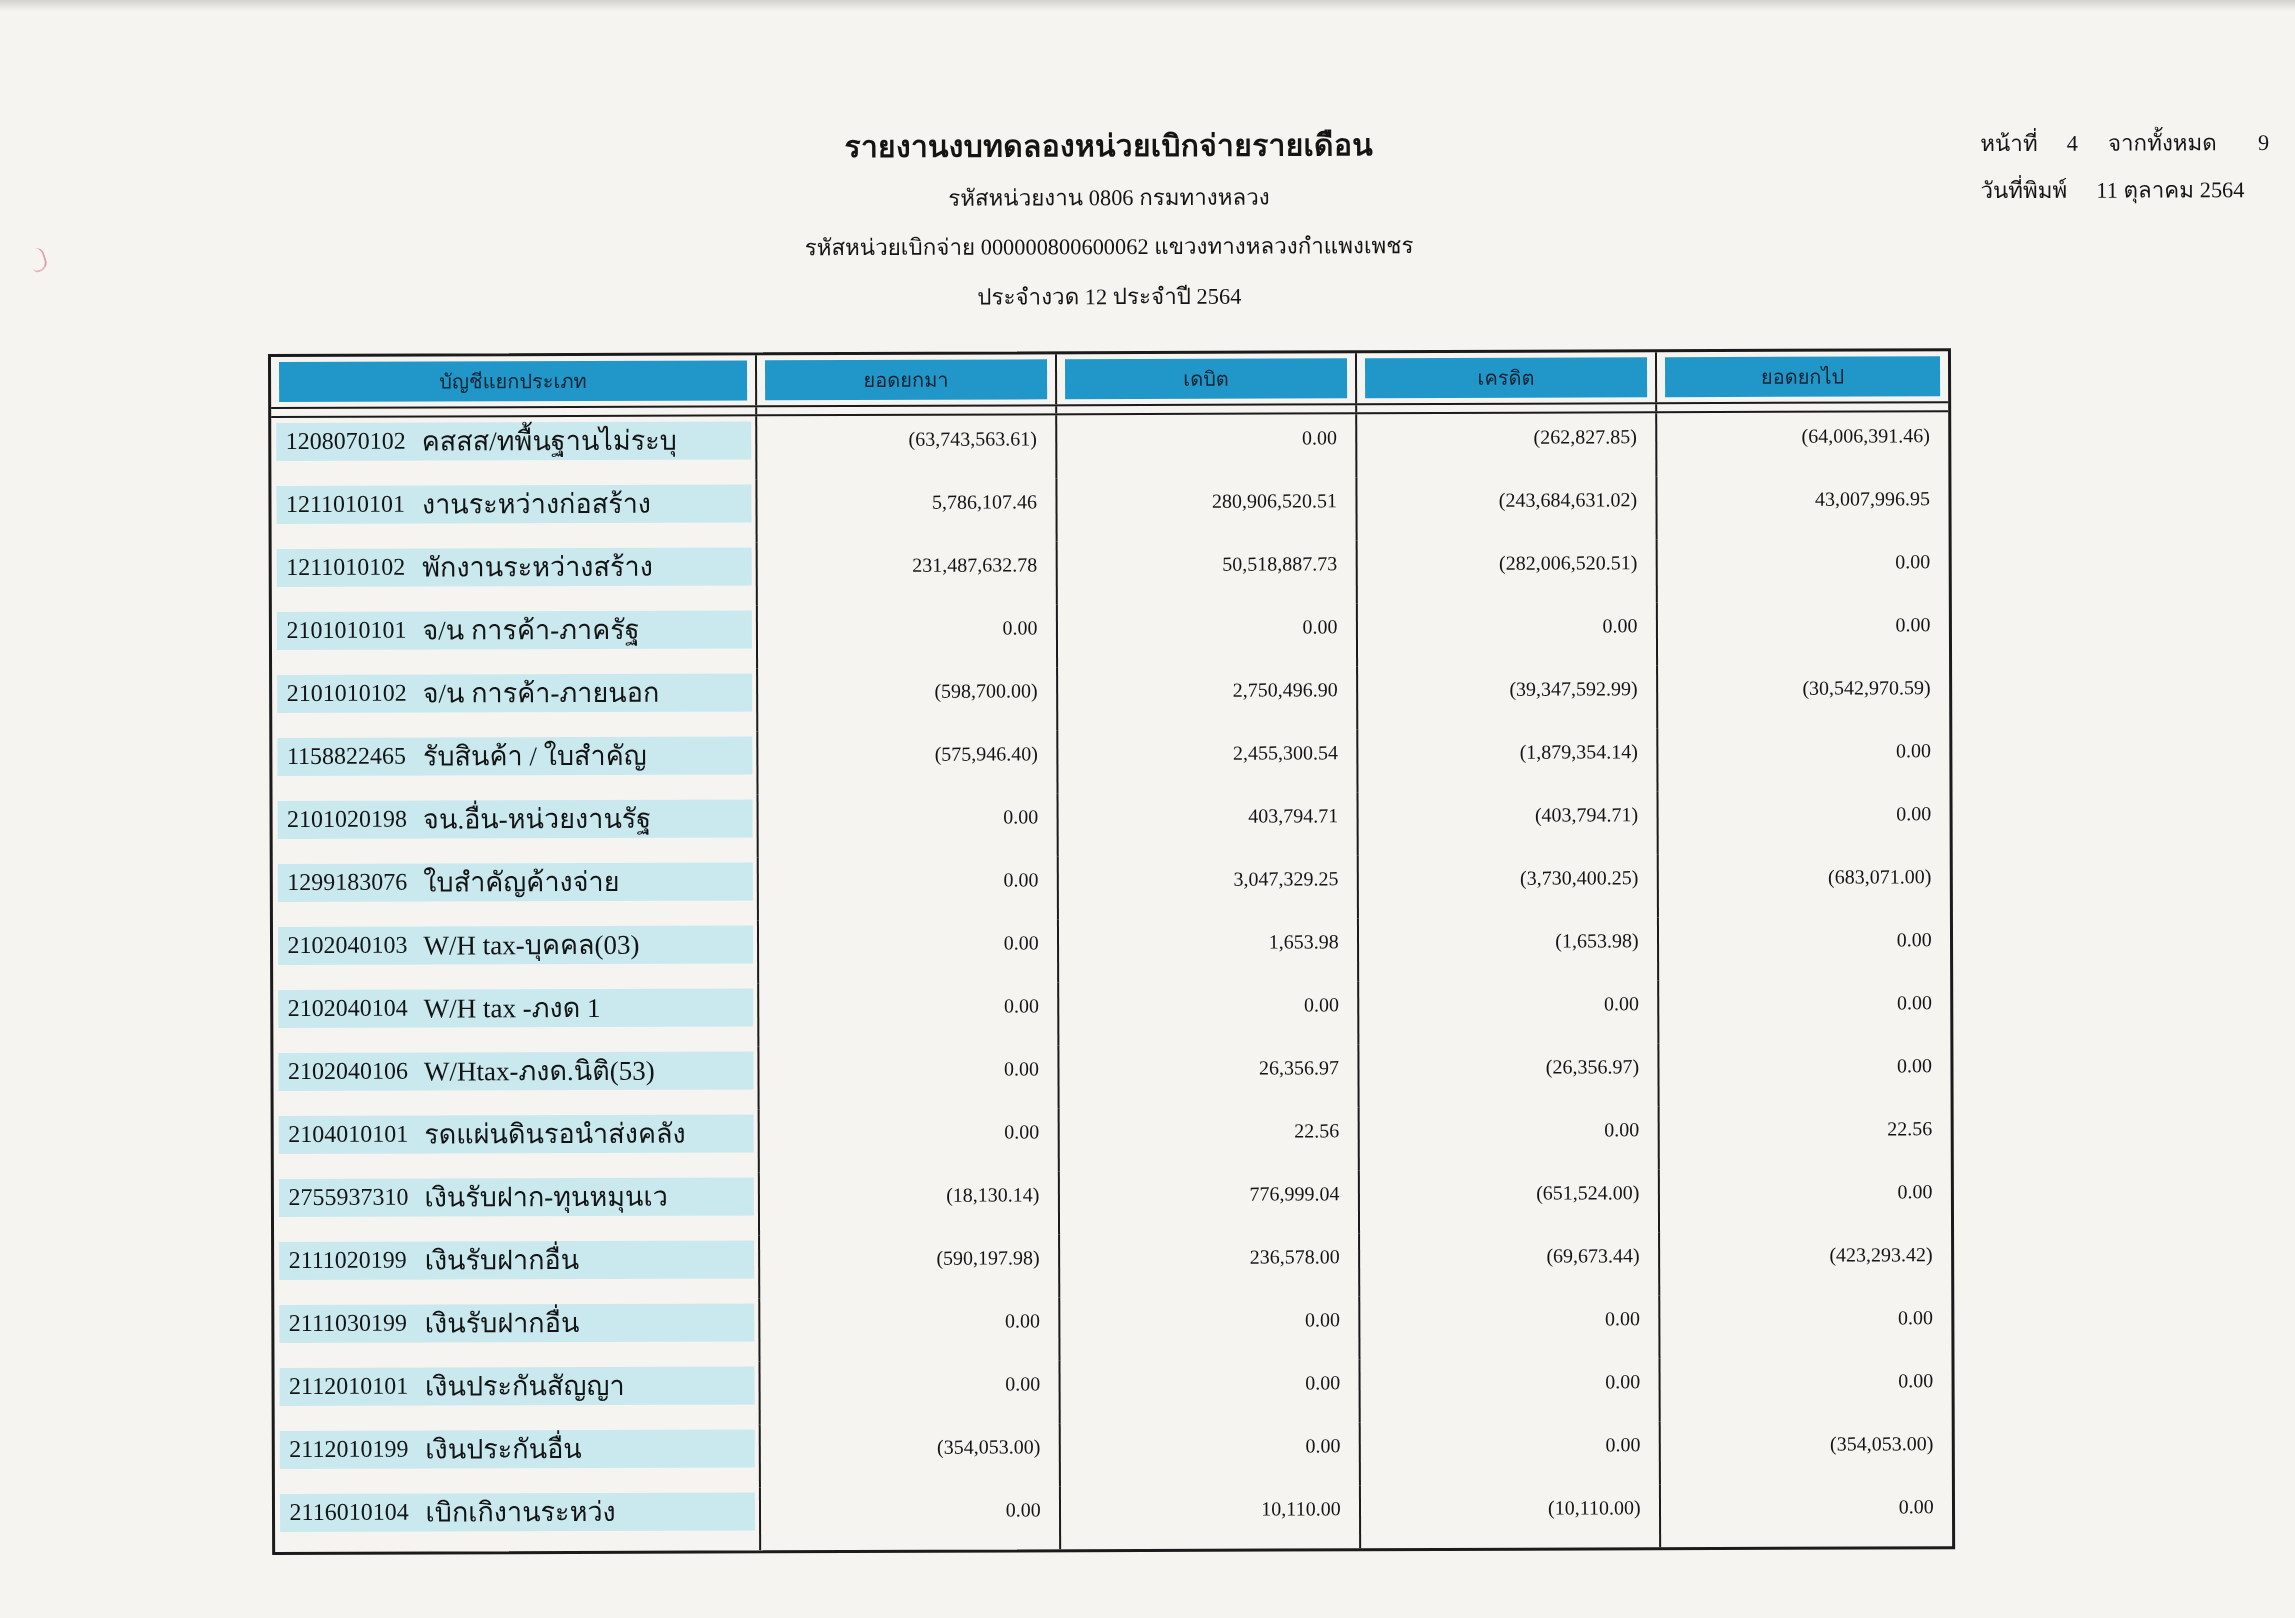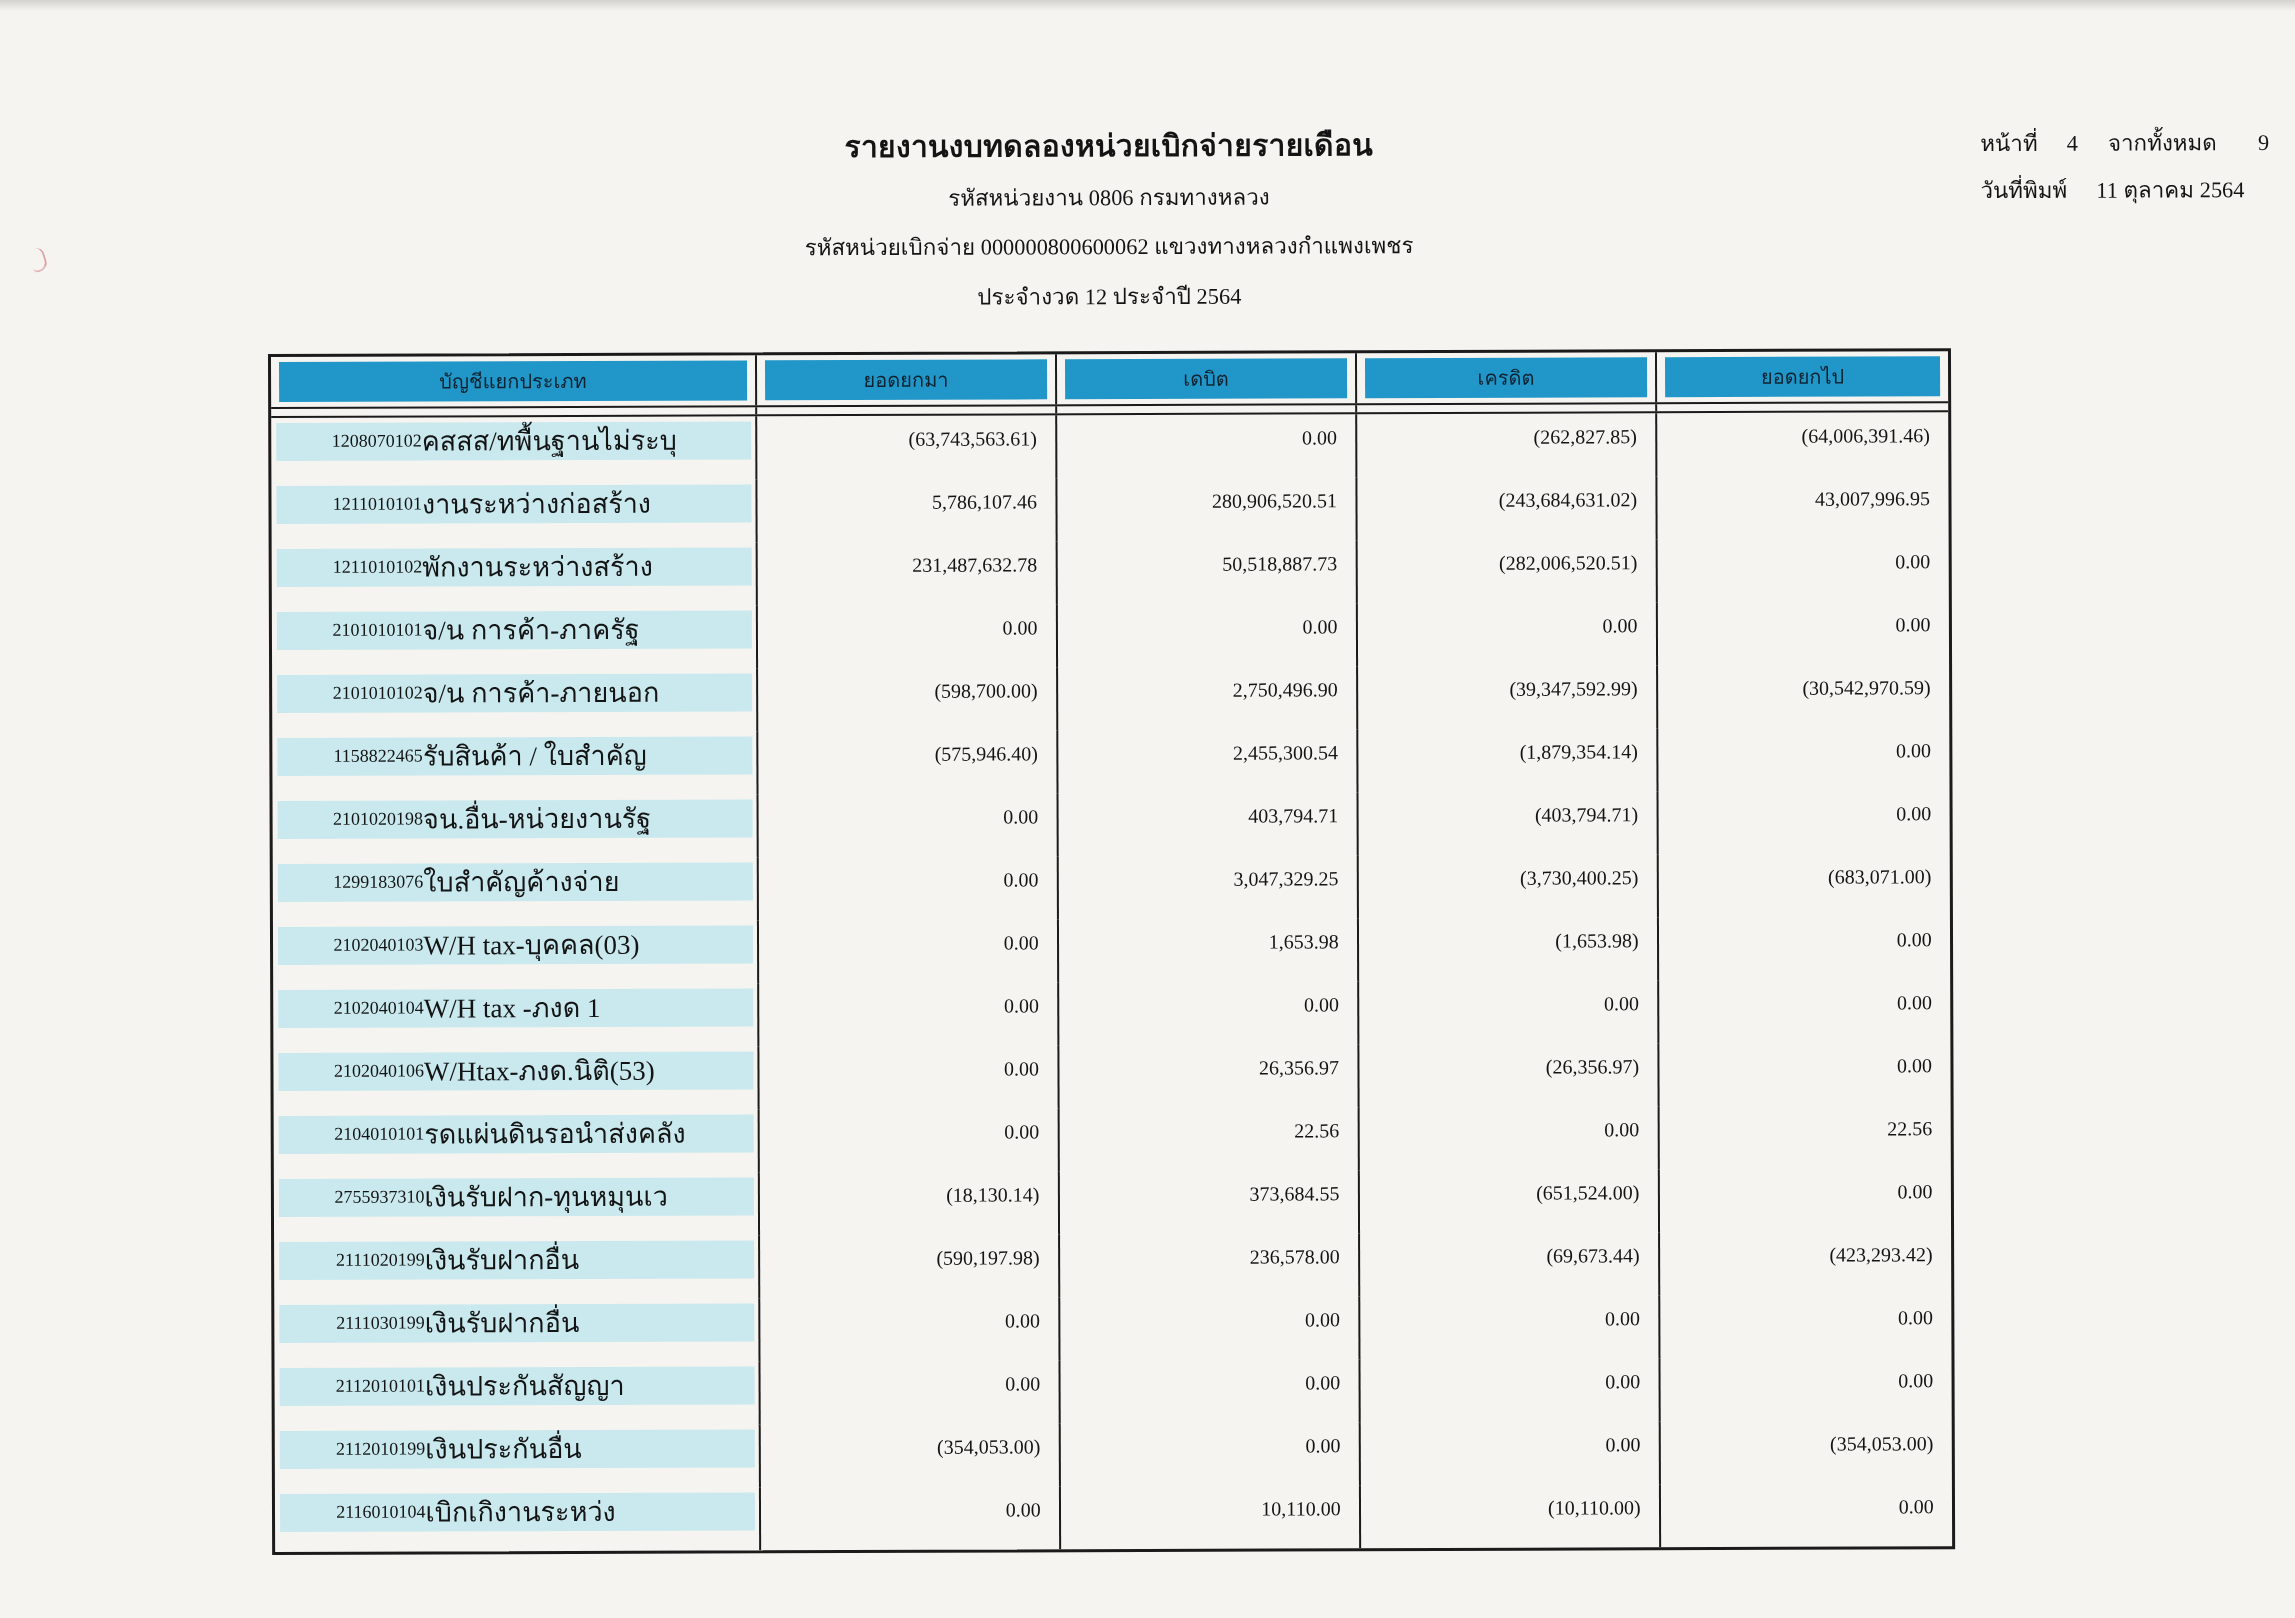--- a/index.html
+++ b/index.html
@@ -64,21 +64,21 @@
     border-top:2.6px solid var(--border);border-bottom:2.6px solid var(--border);}
   .dcell{border-right:2px solid var(--border);}
   .dcell:last-child{border-right:none;}
 
   .trow{display:grid;grid-template-columns:var(--cols);height:63px;}
   .acell{border-right:2px solid var(--border);padding:5.3px 4px 0 5.3px;}
   .stripe{
     height:38px;background:var(--stripe);
     display:flex;align-items:center;padding-left:9.2px;
   }
-  .code{font-size:18px;width:136px;flex:none;text-align:right;}
+  .code{font-size:24px;width:136px;flex:none;}
   .name{font-size:27px;white-space:nowrap;}
   .ncell{border-right:2px solid var(--border);padding:5.3px 18.4px 0 0;display:flex;justify-content:flex-end;}
   .ncell:last-child{border-right:none;}
   .num{height:38px;display:flex;align-items:center;font-size:20px;white-space:nowrap;}
 </style>
 </head>
 <body>
 
 <div class="scan-top-edge"></div>
 <div class="scan-artifact"></div>
@@ -367,21 +367,21 @@
           <div class="acell">
             <div class="stripe">
               <span class="code">2755937310</span>
               <span class="name">เงินรับฝาก-ทุนหมุนเว</span>
             </div>
           </div>
           <div class="ncell">
             <div class="num">(18,130.14)</div>
           </div>
           <div class="ncell">
-            <div class="num">373,684.55</div>
+            <div class="num">776,999.04</div>
           </div>
           <div class="ncell">
             <div class="num">(651,524.00)</div>
           </div>
           <div class="ncell">
             <div class="num">0.00</div>
           </div>
         </div>
         <div class="trow">
           <div class="acell">

